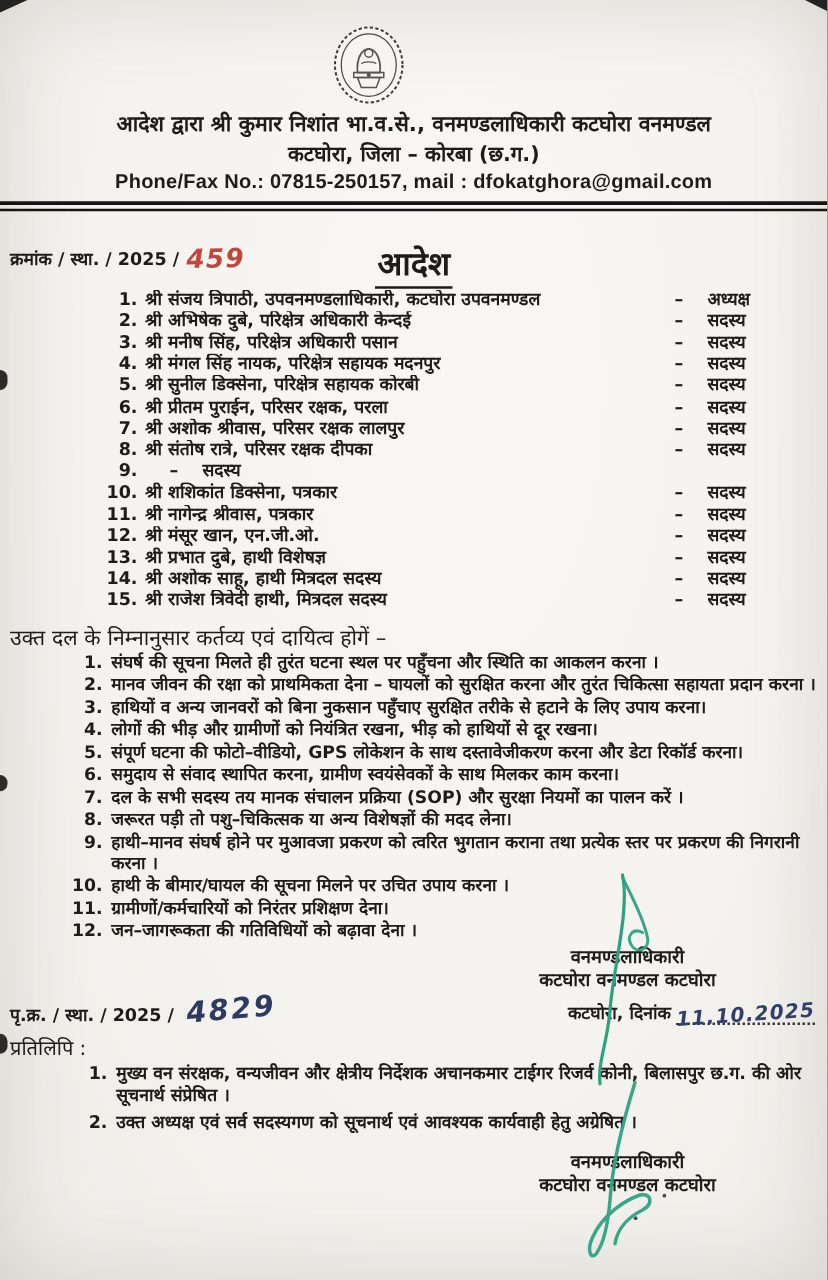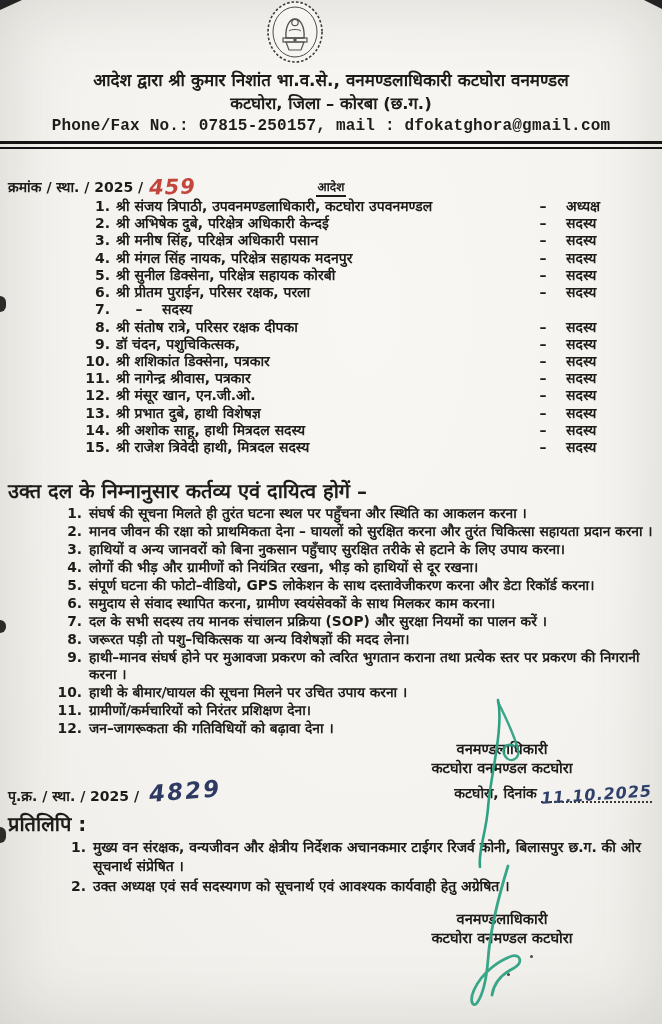--- a/index.html
+++ b/index.html
@@ -9,66 +9,66 @@
     margin:0 auto;
     background:
       radial-gradient(ellipse at 55% 30%, #f8f7f4 0%, #f4f3ef 55%, #edece7 100%);
     box-shadow: inset 0 0 70px rgba(110,105,95,.20);
     font-family:"DejaVu Sans","Liberation Sans",sans-serif;
     color:#1d1c1a;
     box-sizing:border-box;
     overflow:hidden;
   }
   
-  .letterhead{padding-top:0;text-align:center;}
+  .letterhead{padding-top:20px;text-align:center;}
   .emblem-wrap{height:64px;display:flex;justify-content:center;}
   .emblem-wrap svg{transform:translateX(-36px);}
   .lh-line1{font-size:17px;font-weight:700;line-height:1.45;margin-top:4px;}
   .lh-line2{font-size:16.5px;font-weight:700;line-height:1.3;}
   .lh-contact{font-size:16px;font-weight:700;letter-spacing:.2px;margin-top:3px;
-    font-family:Liberation Mono, monospace;}
+    font-family:Liberation Sans, sans-serif;}
   .rule{margin-top:6px;height:3px;border-top:3px solid #141414;border-bottom:2px solid #141414;}
   
   .ref-row{display:flex;justify-content:space-between;align-items:flex-end;
     padding:24px 10px 0 8px;font-size:14px;font-weight:700;}
   .ref-left,.ref-right{white-space:nowrap;}
   .dotline{display:inline-block;min-width:64px;border-bottom:2px dotted #3a3a3a;
     margin-left:4px;line-height:1;vertical-align:baseline;}
   .hw{font-style:italic;font-weight:700;white-space:nowrap;display:inline-block;}
   .hw-red{color:#c2463c;font-size:21px;transform:rotate(-1deg);position:relative;top:2px;margin-left:6px;letter-spacing:1px;}
   .hw-red-date{color:#c2463c;font-size:17px;position:relative;top:3px;letter-spacing:.5px;transform:rotate(-1deg);}
   .hw-blue{color:#2f3a63;font-size:23px;transform:rotate(-5deg);position:relative;top:-2px;margin-left:10px;letter-spacing:2px;}
   .hw-blue-date{color:#31406b;font-size:16px;position:relative;top:2px;letter-spacing:1px;transform:rotate(-4deg);}
   
   .order-heading-wrap{text-align:center;margin-top:-21px;}
-  .order-heading{display:inline-block;font-size:12px;font-weight:700;
+  .order-heading{display:inline-block;font-size:26px;font-weight:700;
     border-bottom:2px solid #1d1c1a;padding:0 2px 0 2px;line-height:1.25;}
   .intro{margin:1px 6px 2px 8px;text-indent:38px;font-size:14.2px;font-weight:600;
     line-height:1.42;text-align:left;}
   
   .members{margin:1px 10px 0 84px;}
   .member-row{display:flex;font-size:14px;font-weight:600;line-height:17.2px;}
   .m-no{flex:none;width:26px;text-align:right;padding-right:6px;}
   .m-name{flex:1;white-space:nowrap;overflow:hidden;}
   .m-dash{flex:none;width:46px;text-align:center;}
   .m-role{flex:none;width:86px;}
   
-  .duties-heading{margin:21px 0 1px 8px;font-size:20px;font-weight:700;}
+  .duties-heading{margin:8px 0 1px 8px;font-size:17px;font-weight:400;}
   .duties{margin:0 4px 0 56px;}
   .duty-row{display:flex;font-size:13.8px;font-weight:600;line-height:17px;margin-bottom:1px;}
   .d-no{flex:none;width:26px;text-align:right;padding-right:7px;}
   .d-text{flex:1;}
   
   .sig-block{width:260px;margin-left:372px;text-align:center;
     font-size:14.6px;font-weight:700;line-height:1.3;}
   .sig-mid{margin-top:3px;}
   .sig-bottom{margin-top:14px;}
   .ref-bottom{padding-top:2px;align-items:center;}
   
-  .copies-heading{margin:4px 0 1px 8px;font-size:20px;font-weight:700;}
+  .copies-heading{margin:4px 0 1px 8px;font-size:16px;font-weight:400;}
   .copies{margin:0 8px 0 62px;}
   .copy-row{display:flex;font-size:14px;font-weight:600;line-height:18.6px;margin-bottom:2px;}
   .c-no{flex:none;width:24px;text-align:right;padding-right:7px;}
   .c-text{flex:1;}
   
   .corner-tl{position:absolute;top:0;left:0;width:0;height:0;
     border-top:10px solid #232323;border-right:22px solid transparent;}
   .corner-tr{position:absolute;top:0;right:0;width:0;height:0;
     border-top:9px solid #232323;border-left:18px solid transparent;}
   .edge-blob{position:absolute;left:0;width:6px;height:16px;background:#2b2b28;
@@ -163,34 +163,34 @@
 
   <div class="member-row">
     <span class="m-no">6.</span>
     <span class="m-name">श्री प्रीतम पुराईन, परिसर रक्षक, परला</span>
     <span class="m-dash">–</span>
     <span class="m-role">सदस्य</span>
   </div>
 
   <div class="member-row">
     <span class="m-no">7.</span>
+    <span class="m-name">श्री अशोक श्रीवास, परिसर रक्षक लालपुर</span>
     <span class="m-dash">–</span>
     <span class="m-role">सदस्य</span>
   </div>
 
   <div class="member-row">
     <span class="m-no">8.</span>
     <span class="m-name">श्री संतोष रात्रे, परिसर रक्षक दीपका</span>
     <span class="m-dash">–</span>
     <span class="m-role">सदस्य</span>
   </div>
 
   <div class="member-row">
     <span class="m-no">9.</span>
-    <span class="m-name">डॉ चंदन, पशुचिकित्सक,</span>
     <span class="m-dash">–</span>
     <span class="m-role">सदस्य</span>
   </div>
 
   <div class="member-row">
     <span class="m-no">10.</span>
     <span class="m-name">श्री शशिकांत डिक्सेना, पत्रकार</span>
     <span class="m-dash">–</span>
     <span class="m-role">सदस्य</span>
   </div>

